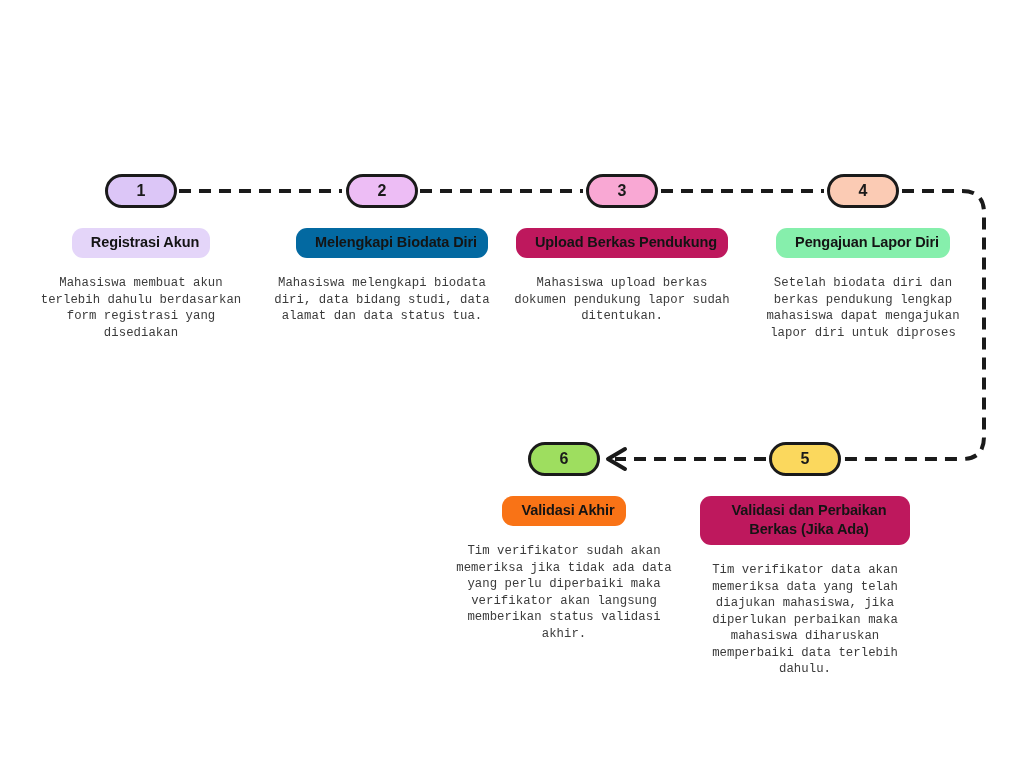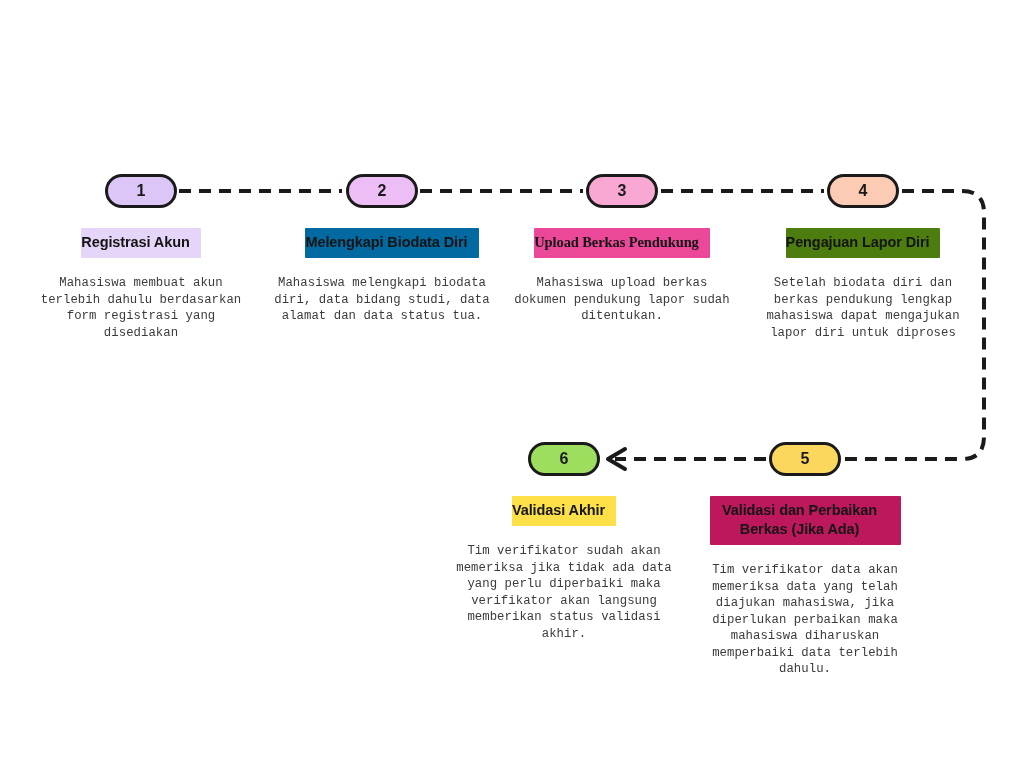--- a/index.html
+++ b/index.html
@@ -47,22 +47,22 @@
     font-size: 16px;
     color: #1a1a1a;
     letter-spacing: 0.2px;
   }
   .chip-wrap {
     margin-top: 20px;
     line-height: 0;
   }
   .chip {
     display: inline-block;
-    padding: 5px 11px 6px 0;
-    border-radius: 1px;
+    padding: 5px 11px 6px 19px;
+    border-radius: 11px;
     font-weight: bold;
     font-size: 14.5px;
     line-height: 19px;
     color: #141414;
     letter-spacing: -0.1px;
     max-width: 200px;
   }
   .desc {
     margin-top: 17px;
     font-size: 12.3px;
@@ -110,42 +110,42 @@
     <div class="pill" style="background:#EDBDF5;">2</div>
     <div class="chip-wrap">
       <span class="chip" style="background:#0369a1;margin-left:20px;">Melengkapi Biodata Diri</span>
     </div>
     <div class="desc">Mahasiswa melengkapi biodata diri, data bidang studi, data alamat dan data status tua.</div>
   </div>
 
   <div class="step step-3">
     <div class="pill" style="background:#F9A8D4;">3</div>
     <div class="chip-wrap">
-      <span class="chip" style="background:#ec4899;font-family:Liberation Serif, serif;">Upload Berkas Pendukung</span>
+      <span class="chip" style="background:#be185d;">Upload Berkas Pendukung</span>
     </div>
     <div class="desc">Mahasiswa upload berkas dokumen pendukung lapor sudah ditentukan.</div>
   </div>
 
   <div class="step step-4">
     <div class="pill" style="background:#FBCBB4;">4</div>
     <div class="chip-wrap">
-      <span class="chip" style="background:#4d7c0f;">Pengajuan Lapor Diri</span>
+      <span class="chip" style="background:#86efac;">Pengajuan Lapor Diri</span>
     </div>
     <div class="desc">Setelah biodata diri dan berkas pendukung lengkap mahasiswa dapat mengajukan lapor diri untuk diproses</div>
   </div>
 
   <div class="step step-5">
     <div class="pill" style="background:#FBD85D;">5</div>
     <div class="chip-wrap">
       <span class="chip" style="background:#be185d; max-width:180px;">Validasi dan Perbaikan Berkas (Jika Ada)</span>
     </div>
     <div class="desc">Tim verifikator data akan memeriksa data yang telah diajukan mahasiswa, jika diperlukan perbaikan maka mahasiswa diharuskan memperbaiki data terlebih dahulu.</div>
   </div>
 
   <div class="step step-6">
     <div class="pill" style="background:#9EDE5F;">6</div>
     <div class="chip-wrap">
-      <span class="chip" style="background:#fde047;">Validasi Akhir</span>
+      <span class="chip" style="background:#f97316;">Validasi Akhir</span>
     </div>
     <div class="desc">Tim verifikator sudah akan memeriksa jika tidak ada data yang perlu diperbaiki maka verifikator akan langsung memberikan status validasi akhir.</div>
   </div>
 
 </div>
 
 </body></html>

